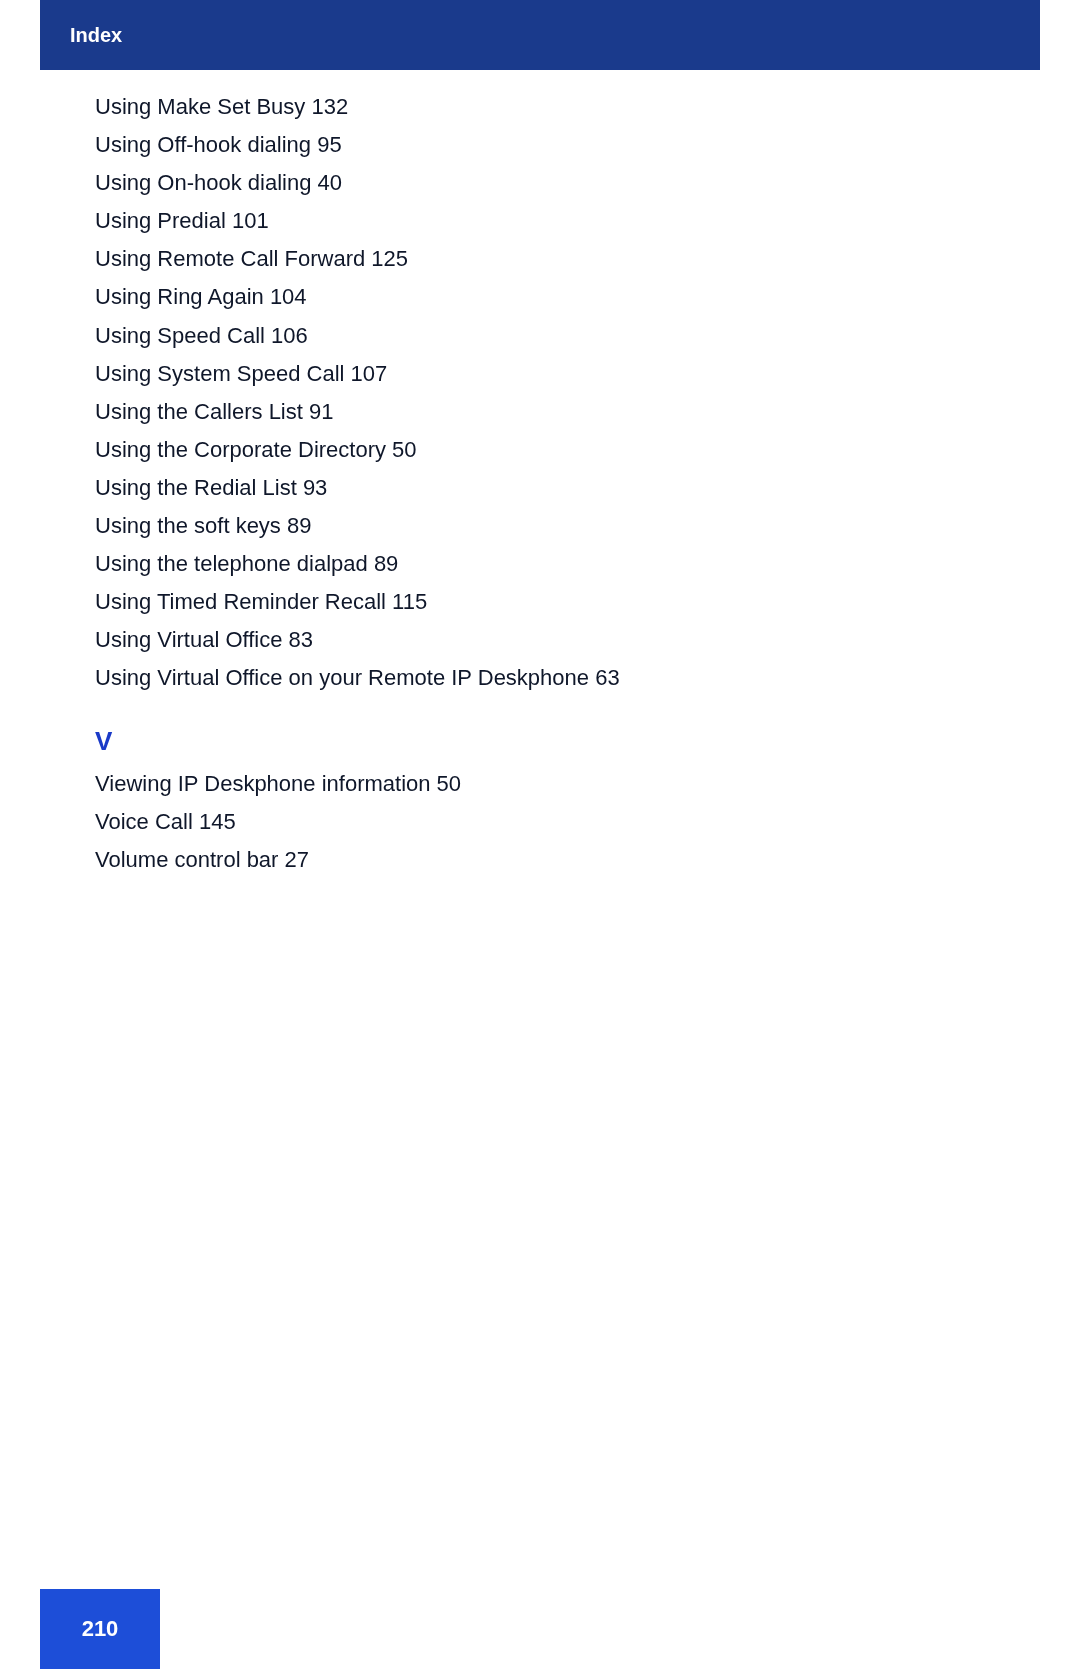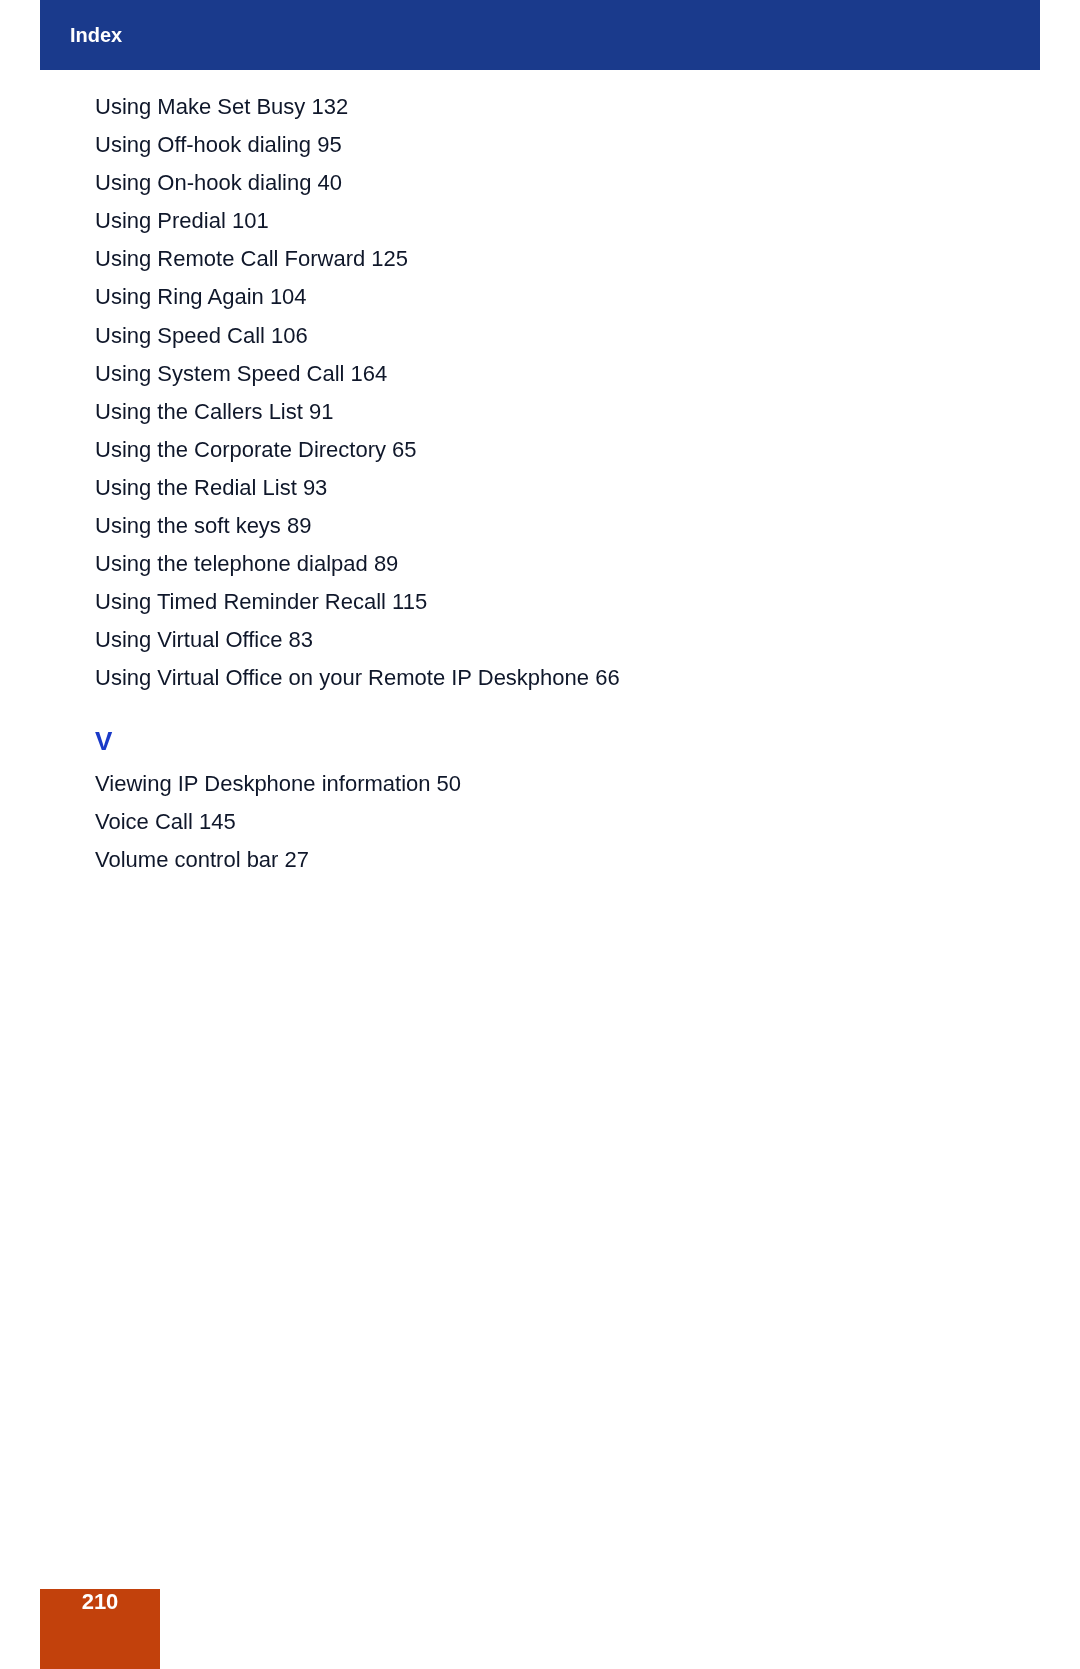--- a/index.html
+++ b/index.html
@@ -63,22 +63,23 @@
       margin-top: 30px;
       margin-bottom: 10px;
     }
 
     .footer-bar {
       position: absolute;
       bottom: 0;
       left: 40px;
       width: 120px;
       height: 80px;
-      background-color: #c2410c;
+      background-color: #1d4ed8;
       display: flex;
+      align-items: center;
       justify-content: center;
     }
 
     .footer-page-number {
       color: #ffffff;
       font-size: 22px;
       font-weight: bold;
     }
   </style>
 </head>
@@ -92,29 +93,29 @@
 
   <div class="content-area">
 
     <div class="index-entry">Using Make Set Busy 132</div>
     <div class="index-entry">Using Off-hook dialing 95</div>
     <div class="index-entry">Using On-hook dialing 40</div>
     <div class="index-entry">Using Predial 101</div>
     <div class="index-entry">Using Remote Call Forward 125</div>
     <div class="index-entry">Using Ring Again 104</div>
     <div class="index-entry">Using Speed Call 106</div>
-    <div class="index-entry">Using System Speed Call 164</div>
+    <div class="index-entry">Using System Speed Call 107</div>
     <div class="index-entry">Using the Callers List 91</div>
-    <div class="index-entry">Using the Corporate Directory 65</div>
+    <div class="index-entry">Using the Corporate Directory 50</div>
     <div class="index-entry">Using the Redial List 93</div>
     <div class="index-entry">Using the soft keys 89</div>
     <div class="index-entry">Using the telephone dialpad 89</div>
     <div class="index-entry">Using Timed Reminder Recall 115</div>
     <div class="index-entry">Using Virtual Office 83</div>
-    <div class="index-entry">Using Virtual Office on your Remote IP Deskphone 66</div>
+    <div class="index-entry">Using Virtual Office on your Remote IP Deskphone 63</div>
 
     <div class="section-letter">V</div>
 
     <div class="index-entry">Viewing IP Deskphone information 50</div>
     <div class="index-entry">Voice Call 145</div>
     <div class="index-entry">Volume control bar 27</div>
 
   </div>
 
   <div class="footer-bar">

